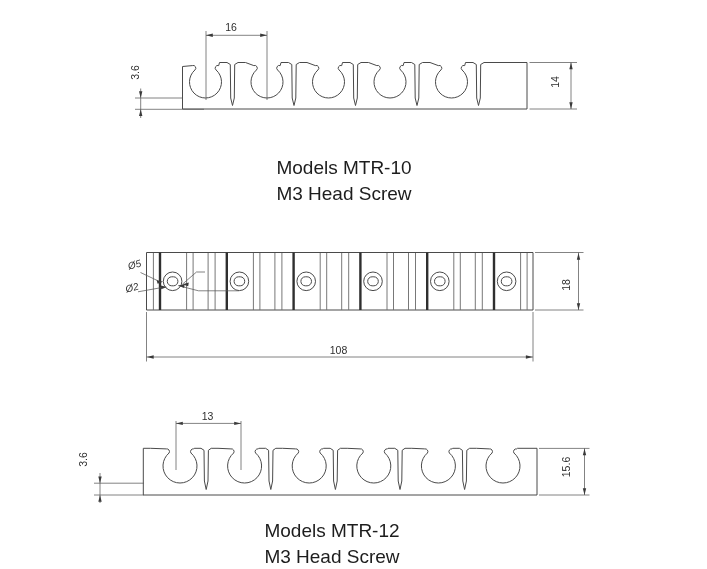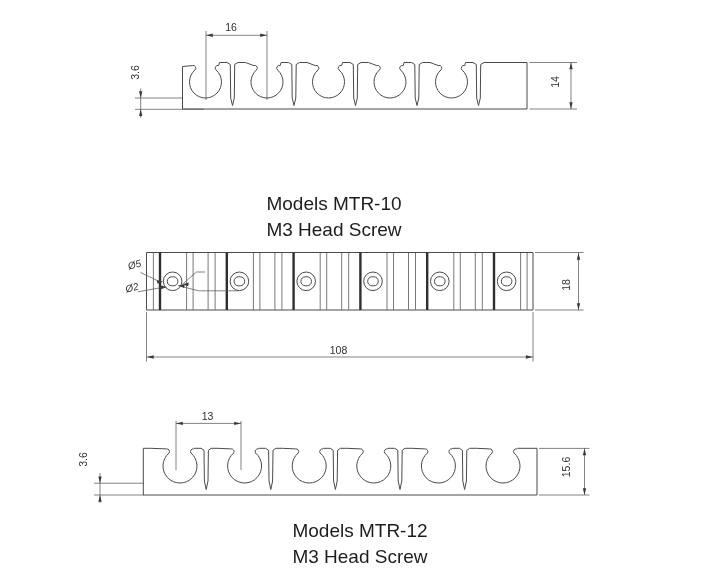--- a/index.html
+++ b/index.html
@@ -178,22 +178,22 @@
 
     <line class="dimline" x1="539" y1="448.4" x2="589.5" y2="448.4"></line>
     <line class="dimline" x1="539" y1="495" x2="589.5" y2="495"></line>
     <line class="dimline" x1="584.5" y1="448.4" x2="584.5" y2="495"></line>
     <polygon class="arrow" points="584.5,448.4 582.8,455.2 586.2,455.2"></polygon>
     <polygon class="arrow" points="584.5,495 582.8,488.2 586.2,488.2"></polygon>
     <text transform="translate(569.5 467) rotate(-90)" text-anchor="middle">15.6</text>
   </g>
 </svg>
 
-<div class="caption" style="left:214px;top:155px;margin-top:36px;">
+<div class="caption" style="left:224px;top:155px;">
   <div>Models MTR-10</div>
   <div>M3 Head Screw</div>
 </div>
-<div class="caption" style="left:240px;top:518px;">
+<div class="caption" style="left:212px;top:518px;">
   <div>Models MTR-12</div>
   <div>M3 Head Screw</div>
 </div>
 
 </div>
 
 </body></html>

